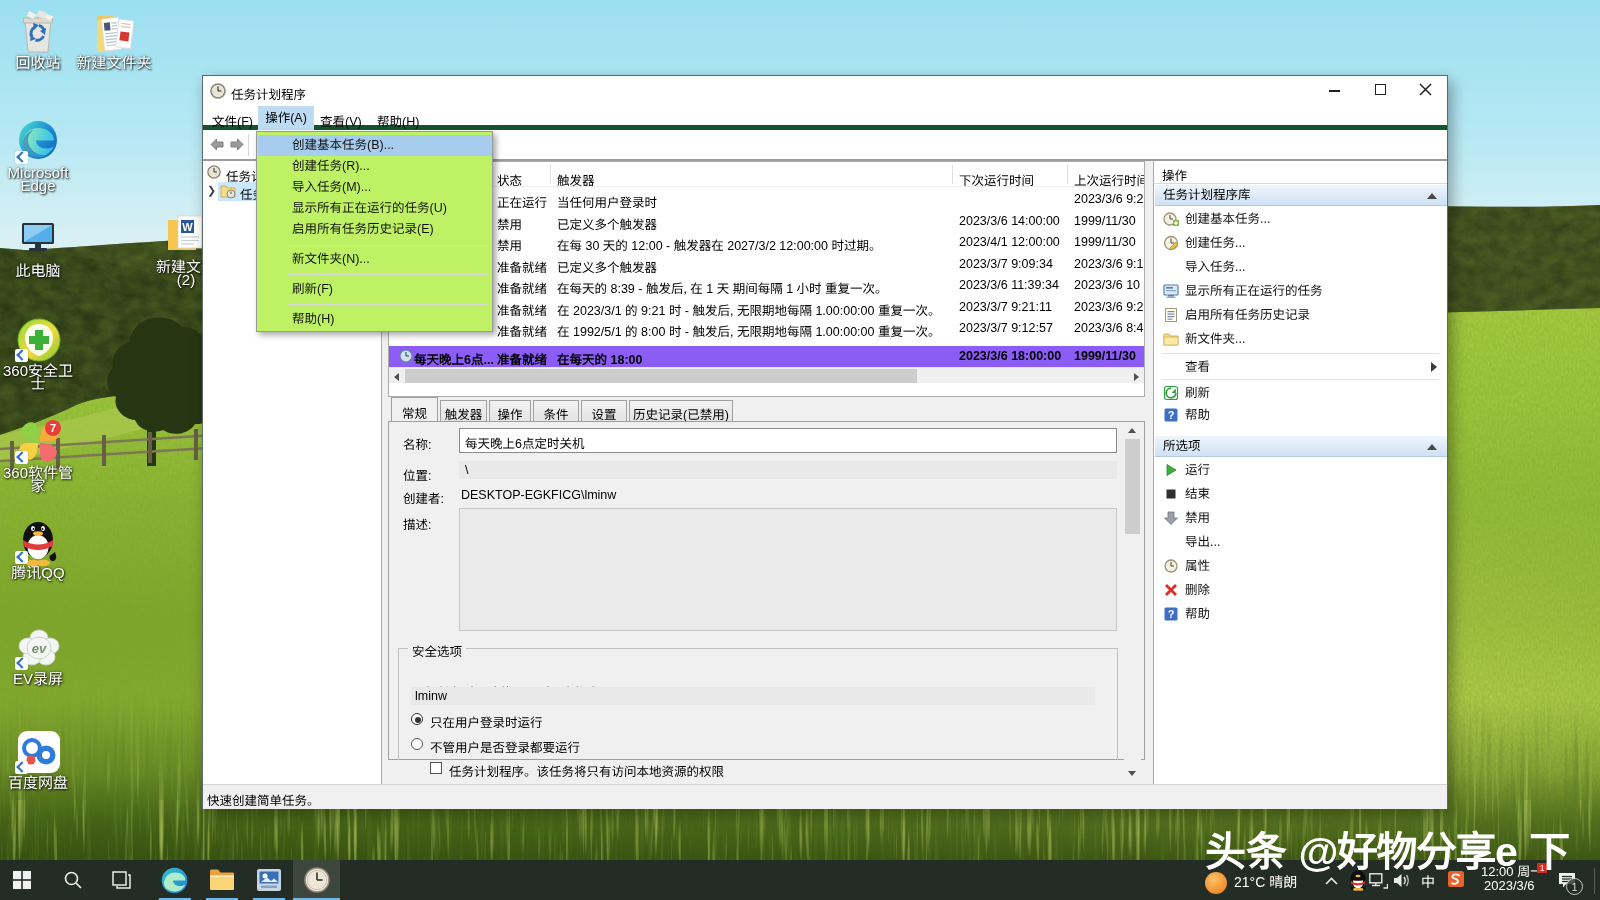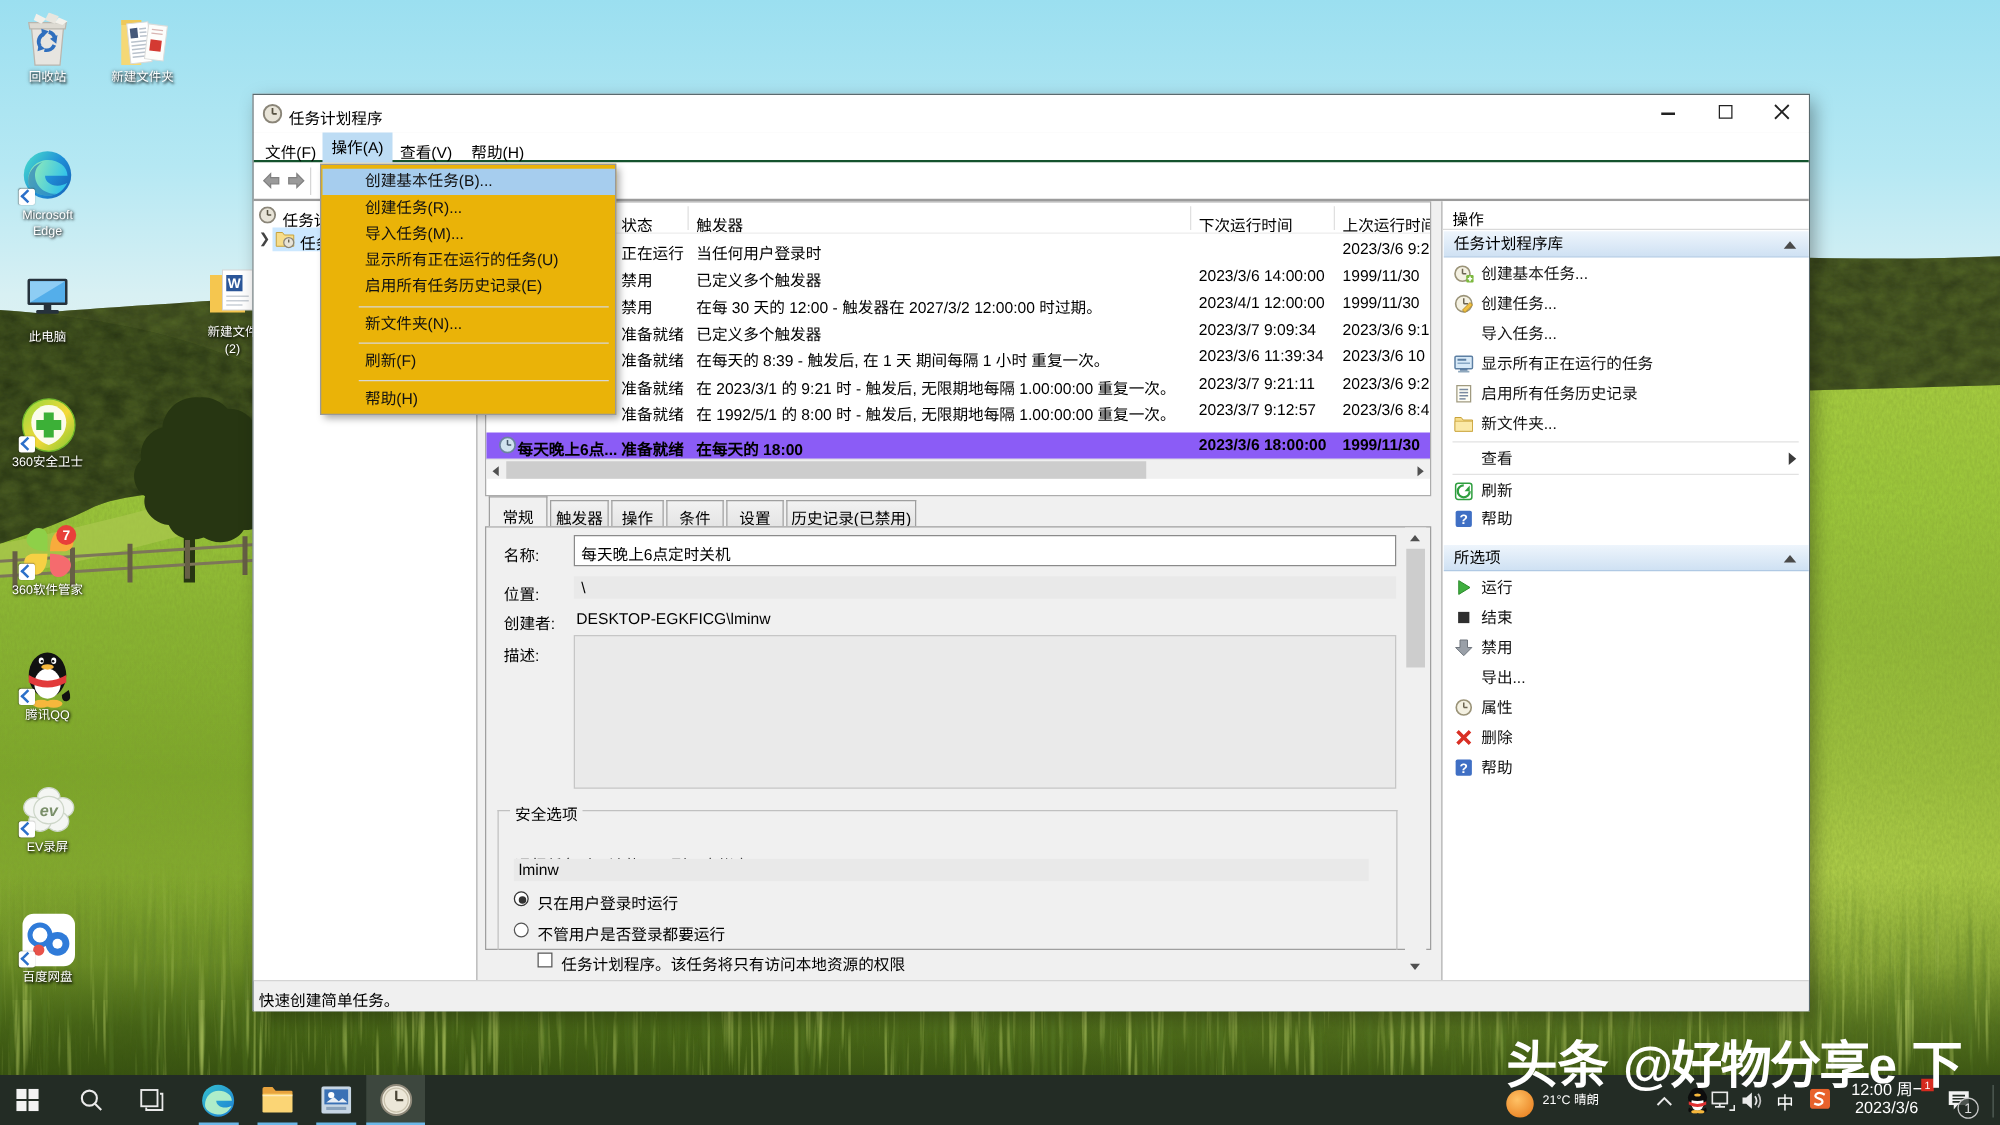--- a/index.html
+++ b/index.html
@@ -2,31 +2,31 @@
 <html lang="zh-CN"><head>
 <meta charset="utf-8">
 <style>
   * { margin:0; padding:0; box-sizing:border-box; }
   html,body { width:1600px; height:900px; overflow:hidden; }
   body { font-family:"Liberation Sans", sans-serif; font-size:12.5px; color:#000; position:relative; }
   .abs { position:absolute; }
   
   .dicon { position:absolute; width:76px; text-align:center; }
   .dicon .ic { width:42px; height:42px; margin:0 auto; position:relative; }
-  .dicon .lbl { color:#fff; font-size:10px; line-height:13px; margin-top:4px;
+  .dicon .lbl { color:#fff; font-size:15px; line-height:13px; margin-top:4px;
     text-shadow:1px 1px 2px rgba(0,0,0,.85), 0 0 3px rgba(0,0,0,.6); }
   .sc-arrow { position:absolute; left:-2px; bottom:-2px; width:13px; height:13px; background:#fff;
     border-radius:2px; box-shadow:0 0 1px rgba(0,0,0,.4); }
   .sc-arrow:after { content:""; position:absolute; left:3px; top:3px; width:6px; height:6px;
     border-left:2px solid #2c70c9; border-bottom:2px solid #2c70c9; transform:translate(0,-1px) rotate(45deg); }
   
   #win { position:absolute; left:202px; top:75px; width:1246px; height:734px; background:#f0f0f0;
     border:1px solid #5a6a6e; box-shadow:4px 6px 14px rgba(0,0,0,.35); }
   #titlebar { position:absolute; left:0; top:0; width:100%; height:30px; background:#fff; }
-  #menubar { position:absolute; left:0; top:30px; width:100%; height:24px; background:#fff; font-size:12.5px; border-bottom:2px solid #14532d; }
+  #menubar { position:absolute; left:0; top:30px; width:100%; height:24px; background:#fff; font-size:12.5px; border-bottom:5px solid #14532d; }
   
   #toolbar { position:absolute; left:0; top:54px; width:100%; height:31px; background:#fff; border-bottom:2px solid #9b9b9b; }
   
   #client { position:absolute; left:0; top:85px; width:1244px; height:623px; background:#f0f0f0; }
   #treepane { position:absolute; left:0; top:0; width:179px; height:623px; background:#fff; border-right:1px solid #acacac; }
   #rightpanel { position:absolute; left:950px; top:0; width:294px; height:623px; background:#fff; border-left:1px solid #acacac; }
   .ritem { position:absolute; left:1px; width:292px; height:24px; line-height:24px; font-size:12.5px; color:#111; }
   .ritem .rico { position:absolute; left:8px; top:4px; width:16px; height:16px; }
   .ritem .rtxt { position:absolute; left:30px; }
   .rsection { position:absolute; left:1px; width:292px; height:21px; line-height:21px;
@@ -46,21 +46,21 @@
     border:1px solid #9f9f9f; border-bottom:none; text-align:center; font-size:12.5px; padding-top:3px; }
   .tabsel { top:0; height:24px; background:#f0f0f0; z-index:2; padding-top:5px; }
   #botbox { position:absolute; left:0; top:24px; width:757px; height:339px; background:#f0f0f0; border:1px solid #9f9f9f; }
   .fld-lbl { position:absolute; font-size:12.5px; color:#000; }
   .greyband { position:absolute; background:#e9e9e9; }
   
   .sb { background:#f0f0f0; position:absolute; }
   .sb .thumb { position:absolute; background:#cdcdcd; }
   .arr { position:absolute; width:0; height:0; }
   
-  #dropmenu { position:absolute; left:256px; top:131px; width:237px; height:201px; background:#eab308;
+  #dropmenu { position:absolute; left:256px; top:131px; width:237px; height:201px; background:#bef264;
     border:1px solid #999; box-shadow:3px 3px 6px rgba(0,0,0,.35); z-index:50; }
   .mi { position:absolute; left:1px; width:234px; height:21px; line-height:21px; padding-left:34px; font-size:12.5px; color:#111; }
   .msep { position:absolute; left:30px; width:200px; height:1px; background:#d7d7d7; }
   
   #taskbar { position:absolute; left:0; top:860px; width:1600px; height:40px; background:#232c25; }
   .tbico { position:absolute; top:0; width:46px; height:40px; }
   .tbund { position:absolute; left:7px; bottom:0; width:32px; height:2px; background:#6cb8e8; }
   #watermark { position:absolute; left:1205px; top:818px; width:400px; color:#fff; font-weight:bold; z-index:60;
     font-size:41px; white-space:nowrap; }
   .tray { position:absolute; color:#fff; font-size:13.5px; }
@@ -754,21 +754,21 @@
           <stop offset="0.3" stop-color="#9a9a9a"></stop>
           <stop offset="0.6" stop-color="#fff"></stop>
           <stop offset="1" stop-color="#fff"></stop>
 </linearGradient>
 <mask id="bladefade">
           <rect y="690" width="1600" height="170" fill="url(#fadeV)"></rect>
         </mask>
 </defs>
     <circle cx="12" cy="12" r="11" fill="url(#sun1)"></circle>
   </svg>
-  <span class="tray" style="left:1234px;top:11px;font-size:10px;">21°C 晴朗</span>
+  <span class="tray" style="left:1234px;top:11px;font-size:14px;">21°C 晴朗</span>
   <svg class="abs" style="left:1325px;top:17px" width="13" height="8" viewBox="0 0 13 8">
       <path d="M1,7 L6.5,1.5 L12,7" fill="none" stroke="#e8e8e8" stroke-width="1.6"></path>
     </svg>
 
   <svg class="abs" style="left:1349px;top:10px" width="18" height="21" viewBox="0 0 18 21">
     <ellipse cx="9" cy="9" rx="7.5" ry="8.8" fill="#0d0d0d"></ellipse>
     <ellipse cx="9" cy="12.5" rx="5" ry="6" fill="#fff"></ellipse>
     <ellipse cx="9" cy="7.8" rx="7.5" ry="3" fill="#0d0d0d"></ellipse>
     <path d="M2,11 Q9,15.5 16,11 L16,13.5 Q9,17.5 2,13.5 Z" fill="#e03131"></path>
     <ellipse cx="9" cy="6" rx="2.6" ry="1.2" fill="#f6b73c"></ellipse>

